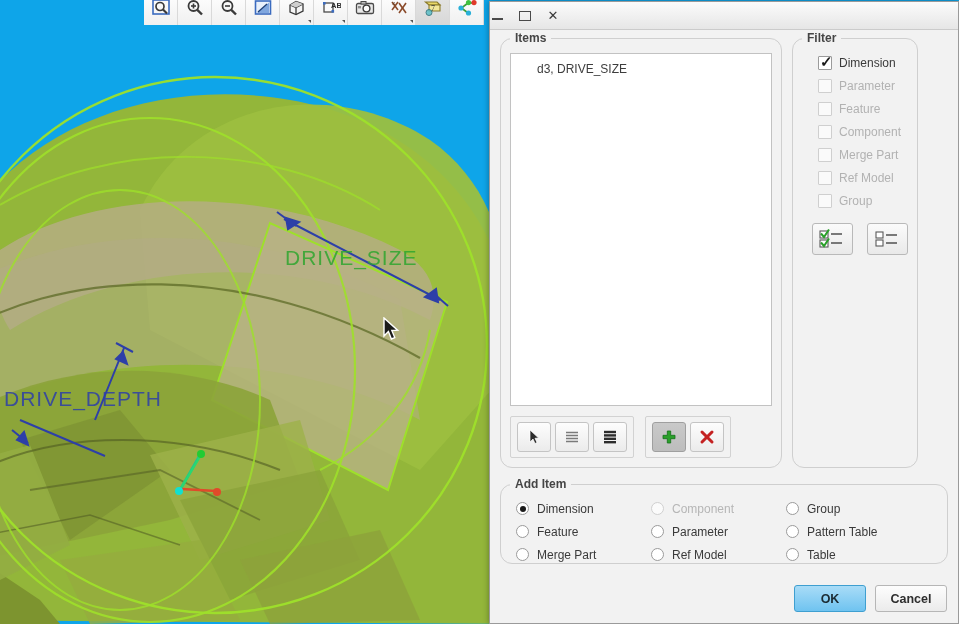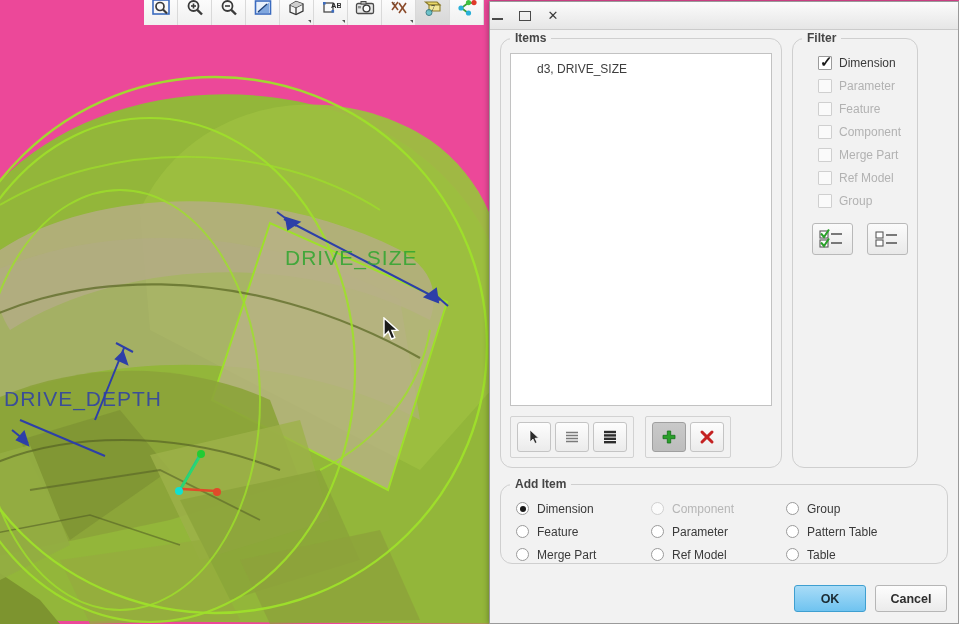--- a/index.html
+++ b/index.html
@@ -7,21 +7,21 @@
   body {
     font-family: "Liberation Sans", sans-serif;
     font-size: 12px;
     background:#ffffff;
     position:relative;
   }
 
   
   #viewport {
     position:absolute; left:0; top:0; width:959px; height:624px;
-    background:#ec4899; overflow:hidden;
+    background:#0ea5e9; overflow:hidden;
   }
   #viewport svg { display:block; }
 
   
   #toolbar {
     position:absolute; left:144px; top:0; height:17px;
     display:flex; align-items:center;
     background:linear-gradient(#fdfdfd,#f1f1f1);
     border-bottom:1px solid #c8c8c8;
     z-index:40;

